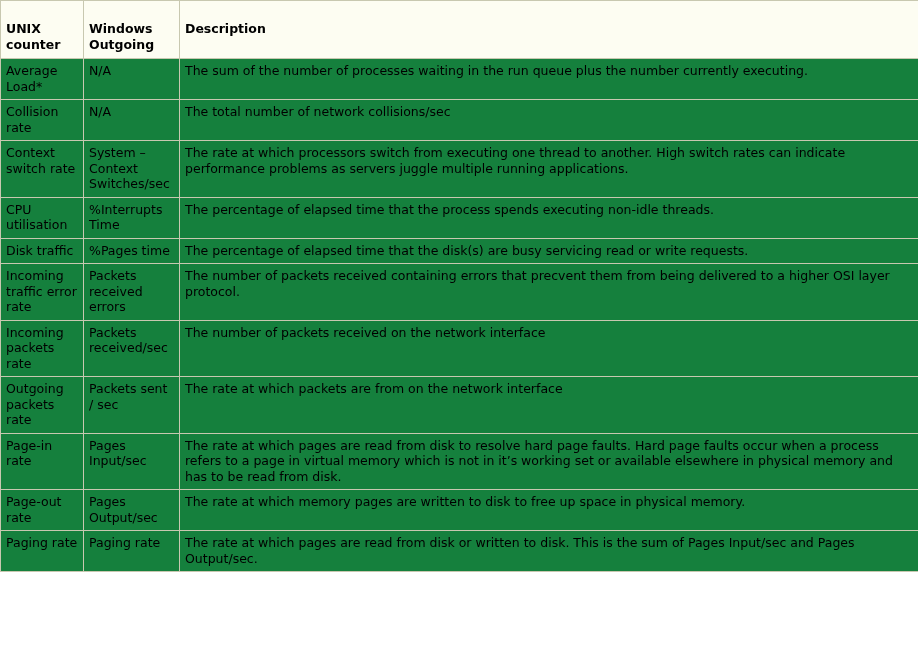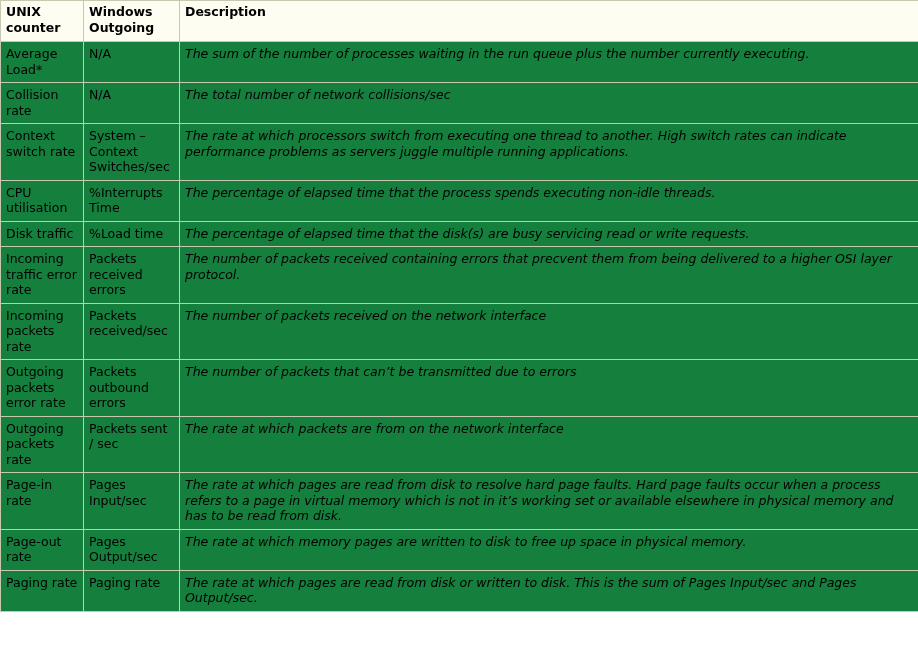--- a/index.html
+++ b/index.html
@@ -30,32 +30,31 @@
     vertical-align: top;
     padding: 4px 5px 5px 5px;
     font-size: 12.5px;
     line-height: 15.5px;
     background: #15803d;
   }
   table.counters thead th {
     font-weight: bold;
     background: #fdfdf2;
     text-align: left;
-    padding-top: 3px;
+    padding-top: 20px;
     padding-bottom: 6px;
   }
   .hdr-unix { }
   .hdr-win { }
   .hdr-desc { }
   td.col-unix, td.col-win {
     white-space: normal;
   }
   td.col-desc {
     white-space: normal;
-    font-style: italic;
   }
 </style>
 </head>
 <body>
 
 <table class="counters">
   <colgroup>
     <col class="c1">
     <col class="c2">
     <col class="c3">
@@ -83,37 +82,32 @@
         <td class="col-win">System – Context Switches/sec</td>
         <td class="col-desc">The rate at which processors switch from executing one thread to another. High switch rates can indicate performance problems as servers juggle multiple running applications.</td>
       </tr>
       <tr>
         <td class="col-unix">CPU utilisation</td>
         <td class="col-win">%Interrupts Time</td>
         <td class="col-desc">The percentage of elapsed time that the process spends executing non-idle threads.</td>
       </tr>
       <tr>
         <td class="col-unix">Disk traffic</td>
-        <td class="col-win">%Load time</td>
+        <td class="col-win">%Pages time</td>
         <td class="col-desc">The percentage of elapsed time that the disk(s) are  busy servicing read or write requests.</td>
       </tr>
       <tr>
         <td class="col-unix">Incoming traffic error rate</td>
         <td class="col-win">Packets received errors</td>
         <td class="col-desc">The number of packets received containing errors that precvent them from being delivered to a higher OSI layer protocol.</td>
       </tr>
       <tr>
         <td class="col-unix">Incoming packets rate</td>
         <td class="col-win">Packets received/sec</td>
         <td class="col-desc">The number of packets received on the network interface</td>
-      </tr>
-      <tr>
-        <td class="col-unix">Outgoing packets error rate</td>
-        <td class="col-win">Packets outbound errors</td>
-        <td class="col-desc">The number of packets that can’t be transmitted due to errors</td>
       </tr>
       <tr>
         <td class="col-unix">Outgoing packets rate</td>
         <td class="col-win">Packets sent / sec</td>
         <td class="col-desc">The rate at which packets are from on the network interface</td>
       </tr>
       <tr>
         <td class="col-unix">Page-in rate</td>
         <td class="col-win">Pages Input/sec</td>
         <td class="col-desc">The rate at which pages are read from disk to resolve hard page faults. Hard page faults occur when a process refers to a page in virtual memory which is not in it’s working set or available elsewhere in physical memory and has to be read from disk.</td>

